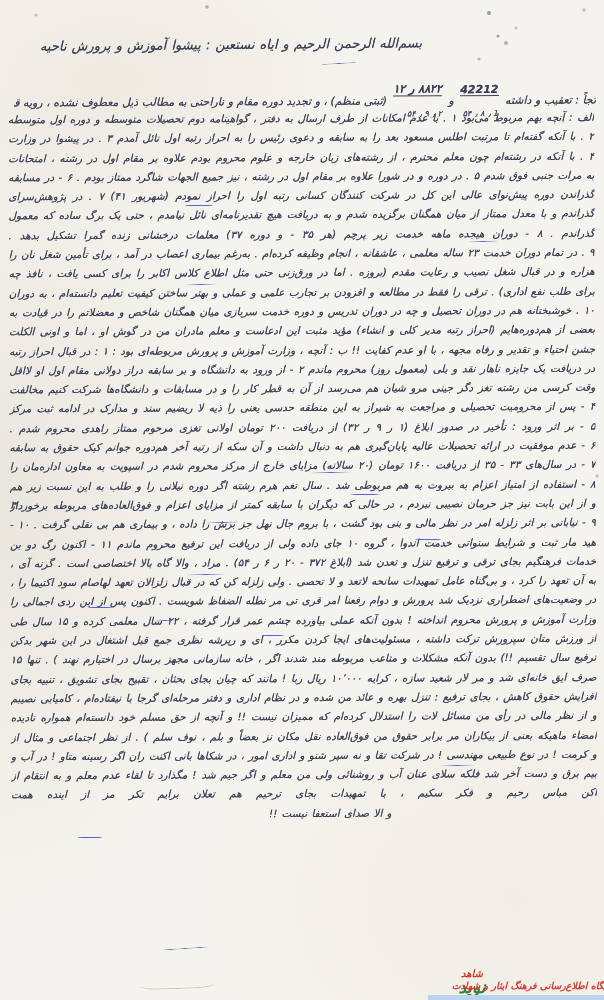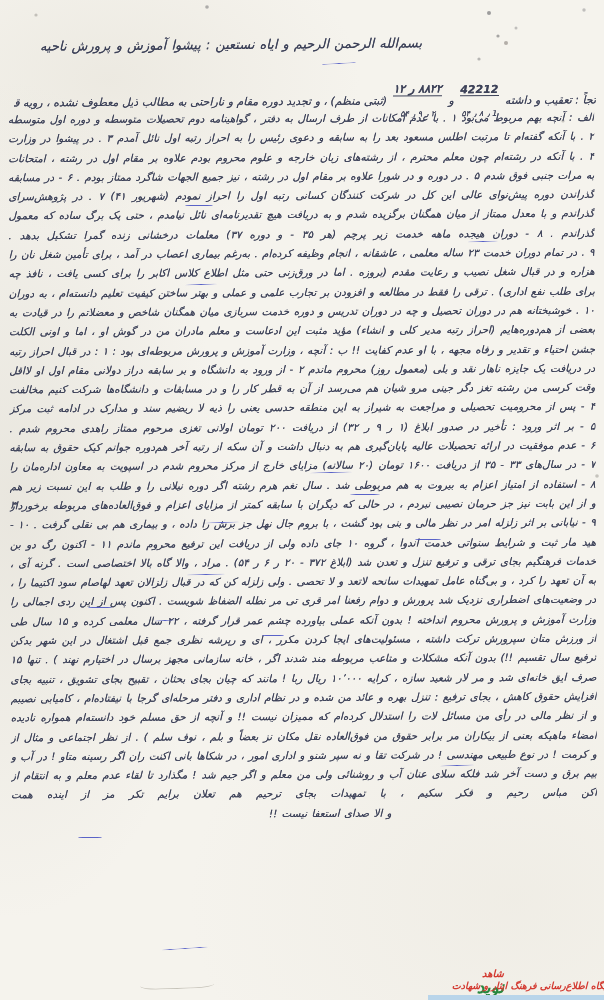--- a/index.html
+++ b/index.html
@@ -38,21 +38,21 @@
     text-align:justify; text-align-last:justify;
     transform:rotate(-.5deg);
     overflow:hidden;
   }
   #refline{
     position:absolute; top:84px; right:8px; left:14px; height:34px;
     font-size:11px; line-height:30px;
     transform:rotate(-.3deg);
     white-space:nowrap; overflow:hidden;
   }
-  .frac{display:inline-block;vertical-align:middle;text-align:center;line-height:1.05;margin:0 3px;}
+  .frac{display:inline-block;vertical-align:middle;text-align:right;line-height:1.05;margin:0 3px;}
   .frac .num{display:block;font-size:11px;font-weight:bold;}
   .frac .den{display:block;font-size:8px;border-top:1.3px solid var(--ink);padding-top:14px;}
   .frac.u-blue .den{border-bottom:1.6px solid var(--blue);}
   #body-lines{
     position:absolute; top:109px; right:8px; left:10px; bottom:0;
     transform:rotate(-.25deg);
   }
   .mline{
     height:19.3px; line-height:19.3px; overflow:hidden;
     font-size:10.4px;
@@ -89,21 +89,21 @@
       596px 475px 0 .8px rgba(90,85,80,.3);
     border-radius:50%;}
   #margin-mark{
     position:absolute; left:1px; top:498px; width:14px; height:26px;
     color:var(--ink); font-size:11px; font-style:italic; transform:rotate(8deg);
     direction:rtl;
   }
   
   #watermark{position:absolute; left:450px; bottom:3px; height:34px;}
   #wordmark{
-    position:absolute; left:14px; bottom:2px; width:40px; text-align:right;
+    position:absolute; left:2px; bottom:2px; width:40px; text-align:center;
     font-weight:bold; font-style:italic; line-height:.95; direction:rtl;
   }
   #wordmark .wm-top{display:block;color:var(--logo-red);font-size:10px;letter-spacing:-1px;}
   #wordmark .wm-bottom{display:block;color:var(--logo-green);font-size:17px;letter-spacing:-1px;}
   #tagline{
     position:absolute; left:42px; bottom:6px; width:120px;
     color:var(--logo-red); font-size:9.5px; font-weight:bold; font-style:italic;
     white-space:nowrap; direction:rtl; overflow:visible;
   }
   #scan-band{

